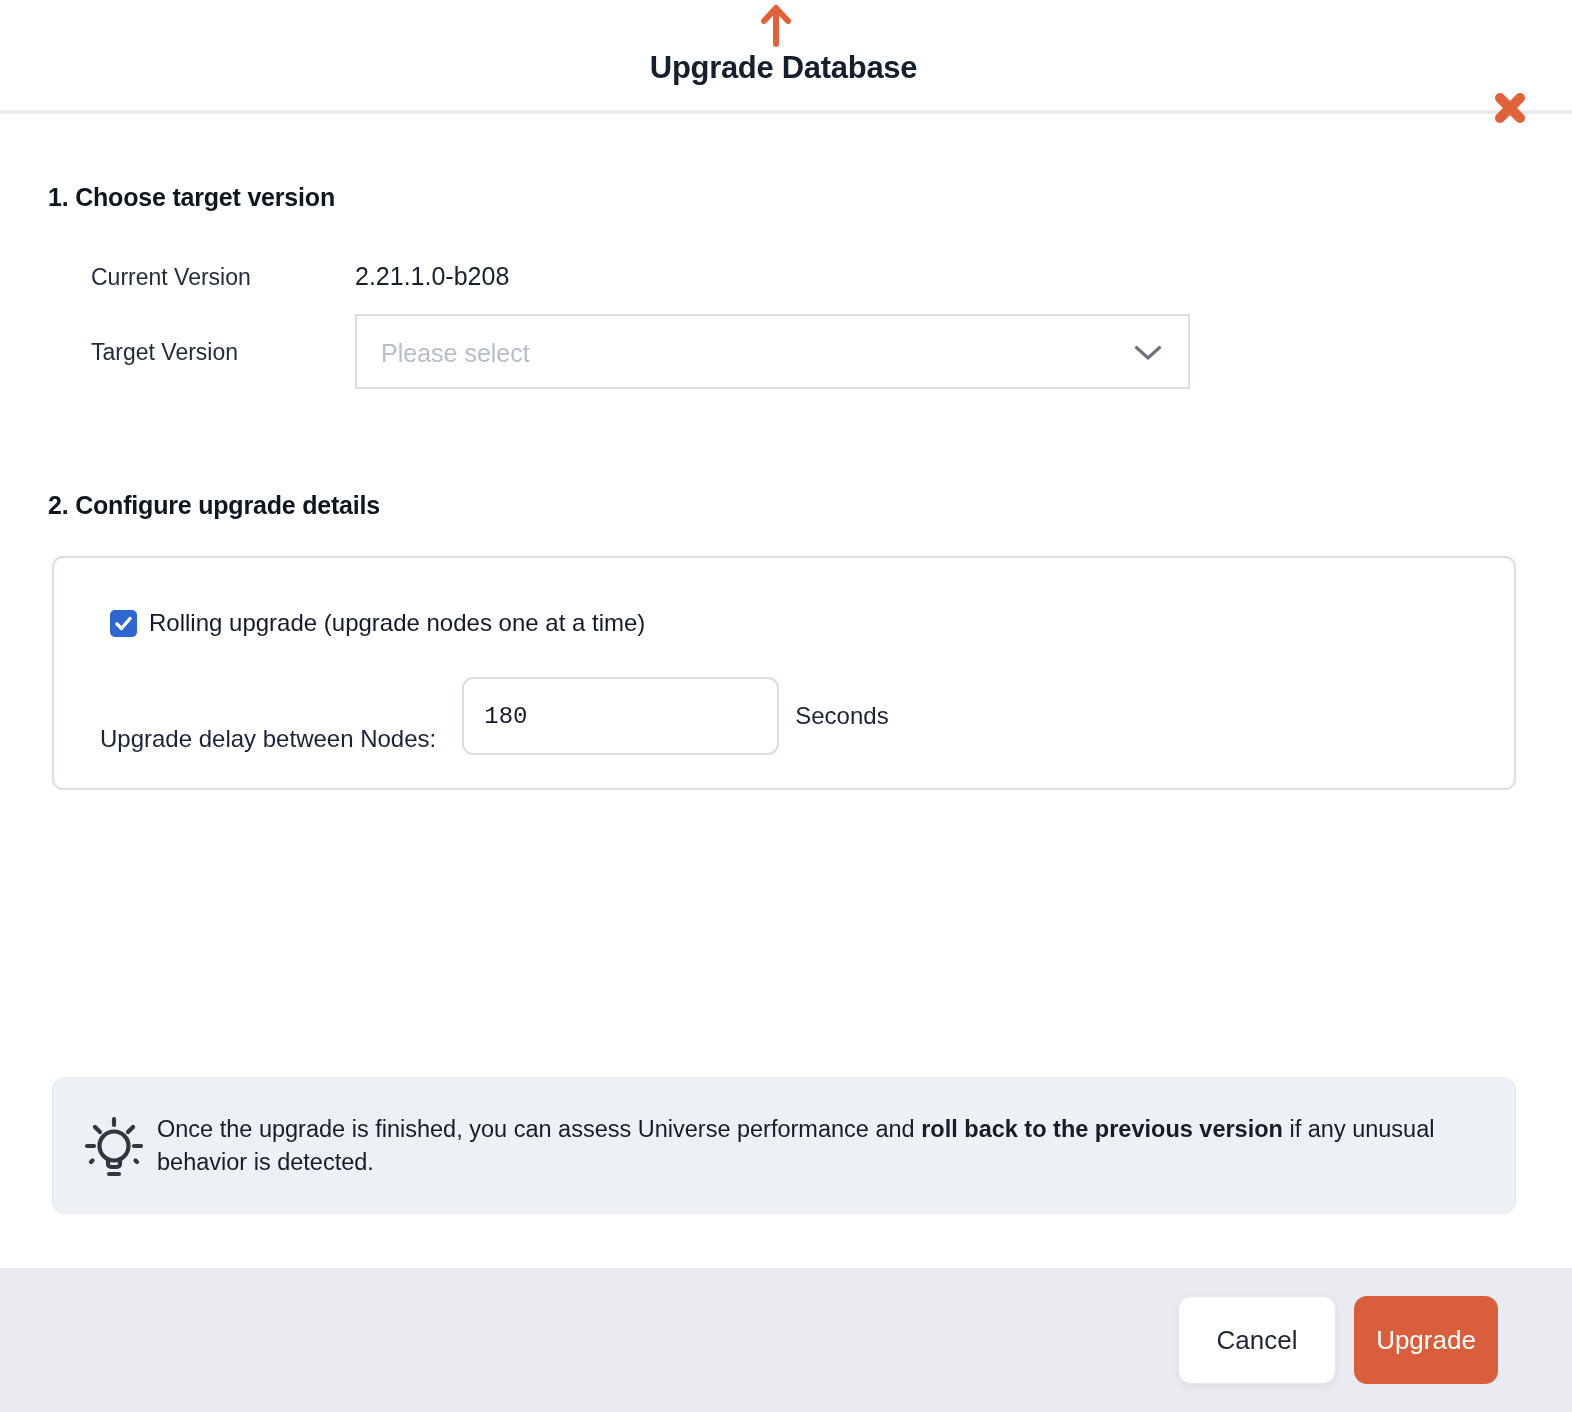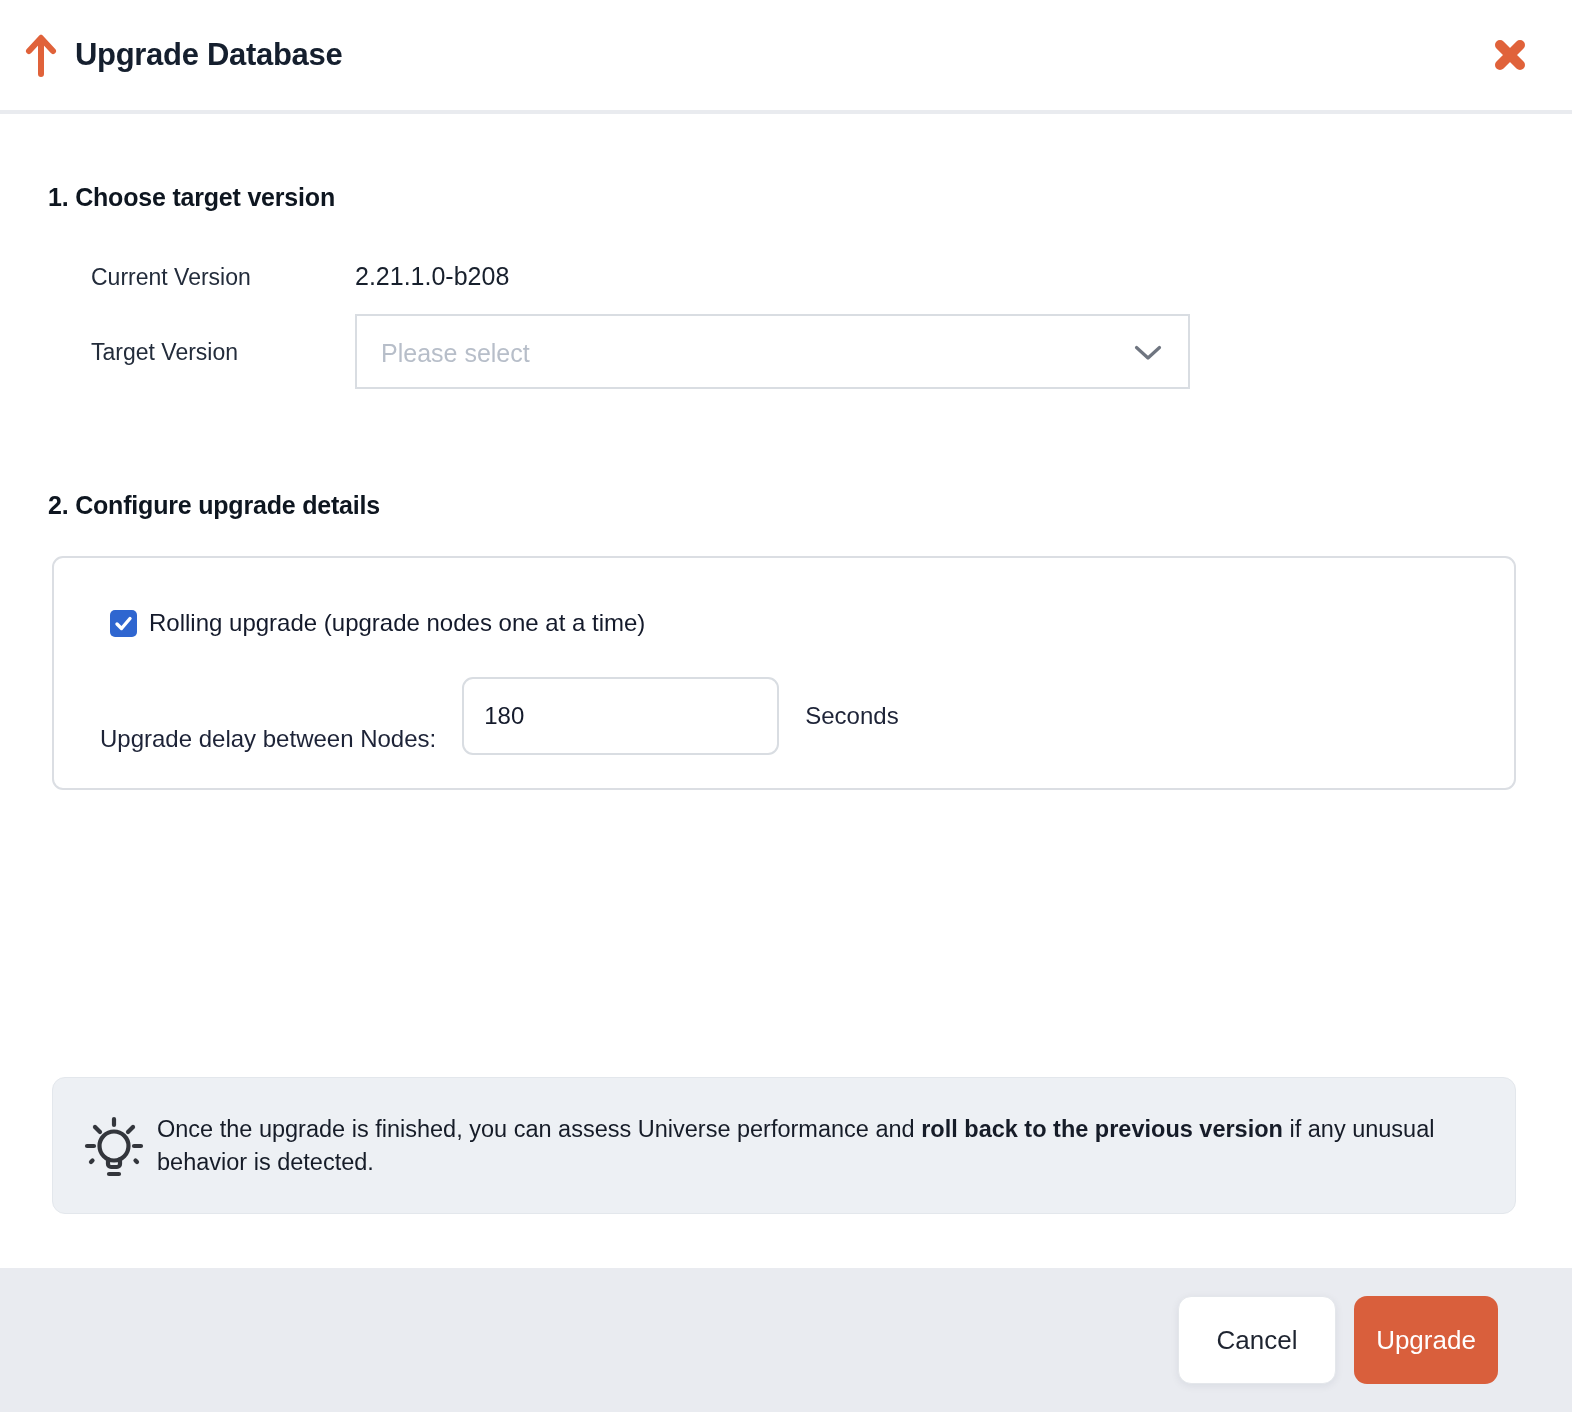--- a/index.html
+++ b/index.html
@@ -19,20 +19,21 @@
   
   .header {
     position: absolute;
     top: 0; left: 0; right: 0;
     height: 114px;
     border-bottom: 4px solid #E9EBEF;
     display: flex;
     align-items: center;
     padding: 0 40px 0 22px;
     background: #fff;
+    flex-direction: column;
   }
   .header-icon { width: 40px; height: 52px; display: flex; align-items: center; }
   .header-title {
     margin-left: 13px;
     font-size: 31px;
     font-weight: 700;
     color: #151F2E;
     letter-spacing: -0.3px;
   }
   .close-btn {
@@ -141,29 +142,29 @@
     font-size: 24px;
     color: #1D2337;
     margin-top: 45px;
   }
   .delay-input {
     margin-left: 26px;
     width: 317px;
     height: 78px;
     border: 2px solid #D9DDE2;
     border-radius: 11px;
-    font-family: Liberation Sans, sans-serif;
+    font-family: Liberation Mono, monospace;
     font-size: 24px;
     color: #141A2B;
     padding: 0 20px;
     outline: none;
     background: #fff;
   }
   .delay-unit {
-    margin-left: 26px;
+    margin-left: 16px;
     font-size: 24px;
     color: #1D2337;
   }
 
   
   .info-box {
     position: absolute;
     left: 52px;
     top: 1077px;
     width: 1464px;

